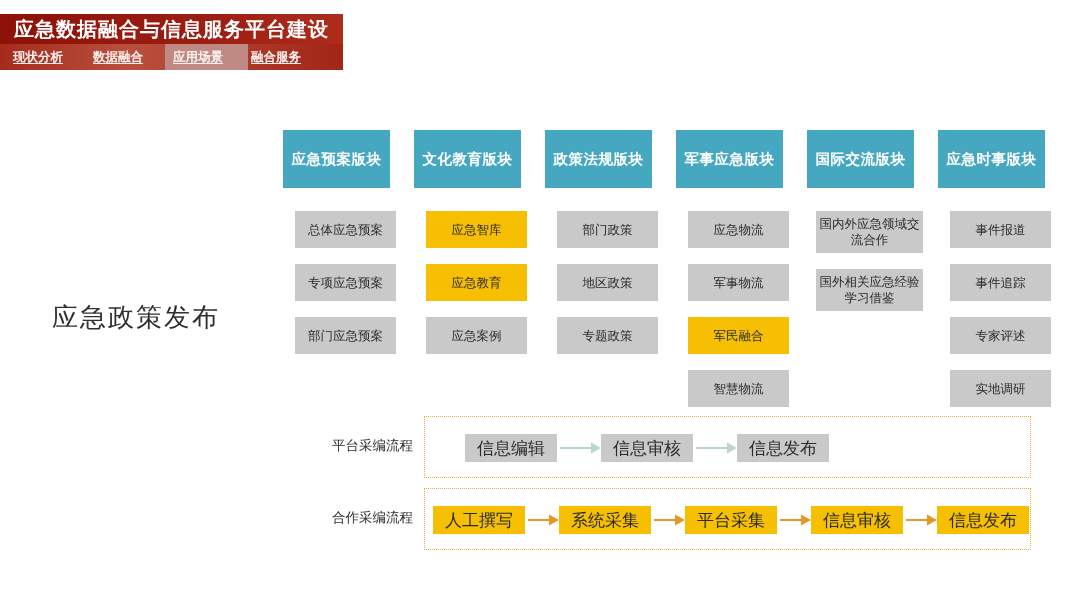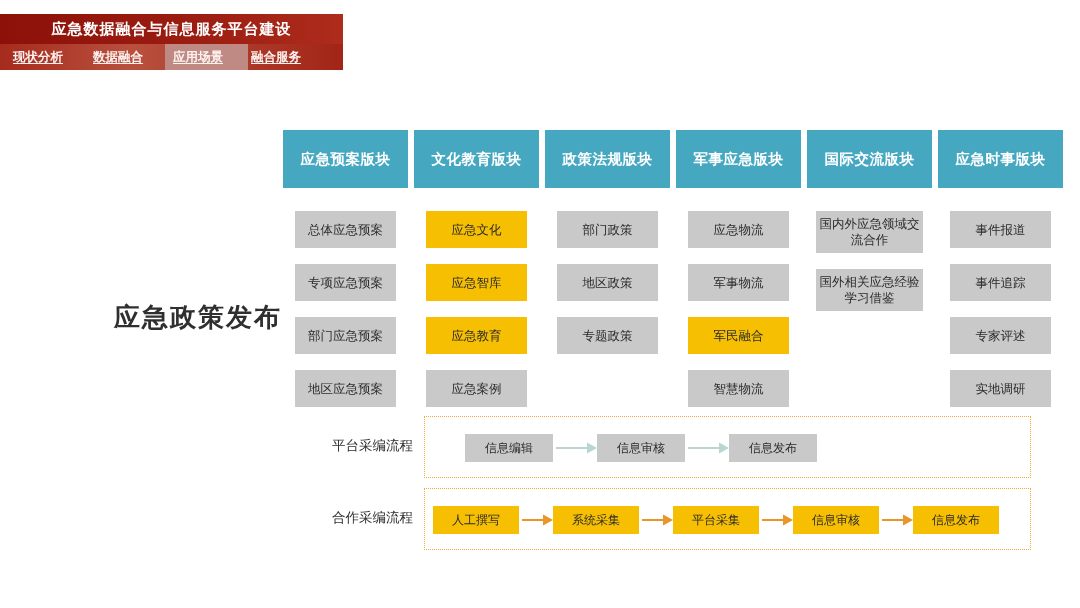--- a/index.html
+++ b/index.html
@@ -12,21 +12,21 @@
   }
   .root{position:relative;width:1080px;height:608px;}
 
   
   .header-bar{
     position:absolute;left:0;top:14px;width:343px;height:30px;
     background:linear-gradient(90deg,#8d1109 0%,#9b1c11 55%,#ad2c1c 100%);
     display:flex;align-items:center;justify-content:center;
   }
   .header-title{
-    color:#ffffff;font-size:15px;font-weight:bold;letter-spacing:1px;
+    color:#ffffff;font-size:20px;font-weight:bold;letter-spacing:1px;
     font-family:"DejaVu Sans","Liberation Sans",sans-serif;
     white-space:nowrap;
   }
   .tab-bar{
     position:absolute;left:0;top:44px;width:343px;height:26px;
     background:linear-gradient(90deg,#a32a1c 0%,#b94a38 40%,#c6headd 40%,#8e1208 100%);
     background:linear-gradient(90deg,#a52b1d 0%,#b9503e 38%,#a22517 100%);
   }
   .tab-highlight{
     position:absolute;left:165px;top:44px;width:83px;height:26px;
@@ -55,29 +55,28 @@
     white-space:nowrap;
   }
   .logo-rule{
     position:absolute;left:7px;top:98px;width:205px;height:0;
     border-top:1.5px dotted #b9b2ae;
   }
 
   
   .big-label{
     position:absolute;left:52px;top:300px;width:230px;
-    text-align:right;color:#2f2f2f;font-size:26px;letter-spacing:2px;
+    text-align:left;color:#2f2f2f;font-size:26px;letter-spacing:2px;
     font-family:"DejaVu Sans","Liberation Sans",sans-serif;
     white-space:nowrap;
-    font-weight:bold;
   }
 
   
   .matrix{position:absolute;left:283px;top:130px;width:790px;}
-  .mcol{position:absolute;top:0;width:125px;}
+  .mcol{position:absolute;top:0;width:107px;}
   .col-head{
     height:58px;background:#45a8c0;color:#ffffff;
     display:flex;align-items:center;justify-content:center;
     font-size:14.5px;font-weight:bold;letter-spacing:0.5px;white-space:nowrap;
   }
   .cells{position:absolute;left:0;top:65px;width:125px;}
   .cell{
     width:101px;height:37px;margin:16px auto 13px auto;
     background:#c9c9c9;color:#2b2b2b;
     display:flex;align-items:center;justify-content:center;
@@ -97,21 +96,21 @@
     position:absolute;left:141px;top:-21px;
     border:1.5px dotted #f0a93a;height:62px;
     box-sizing:border-box;
   }
   .flow-inner{
     position:absolute;left:0;top:0;height:62px;
     display:flex;align-items:center;
   }
   .node{
     display:flex;align-items:center;justify-content:center;
-    height:28px;padding:0 12px;font-size:12px;color:#2b2b2b;
+    height:28px;padding:0 12px;font-size:17px;color:#2b2b2b;
     white-space:nowrap;
   }
   .node.grey{background:#c9c9c9;}
   .node.yellow{background:#f6bf02;}
   .arrow{display:flex;align-items:center;}
   .arrow svg{display:block;}
 </style>
 </head>
 <body>
 
@@ -133,27 +132,25 @@
 
   <div class="big-label">应急政策发布</div>
 
   <div class="matrix">
       <div class="mcol" style="left: 0px;">
         <div class="col-head">应急预案版块</div>
         <div class="cells">
           <div class="cell">总体应急预案</div>
           <div class="cell">专项应急预案</div>
           <div class="cell">部门应急预案</div>
-          <div class="cell">地区应急预案</div>
         </div>
       </div>
       <div class="mcol" style="left: 131px;">
         <div class="col-head">文化教育版块</div>
         <div class="cells">
-          <div class="cell yellow">应急文化</div>
           <div class="cell yellow">应急智库</div>
           <div class="cell yellow">应急教育</div>
           <div class="cell">应急案例</div>
         </div>
       </div>
       <div class="mcol" style="left: 262px;">
         <div class="col-head">政策法规版块</div>
         <div class="cells">
           <div class="cell">部门政策</div>
           <div class="cell">地区政策</div>

